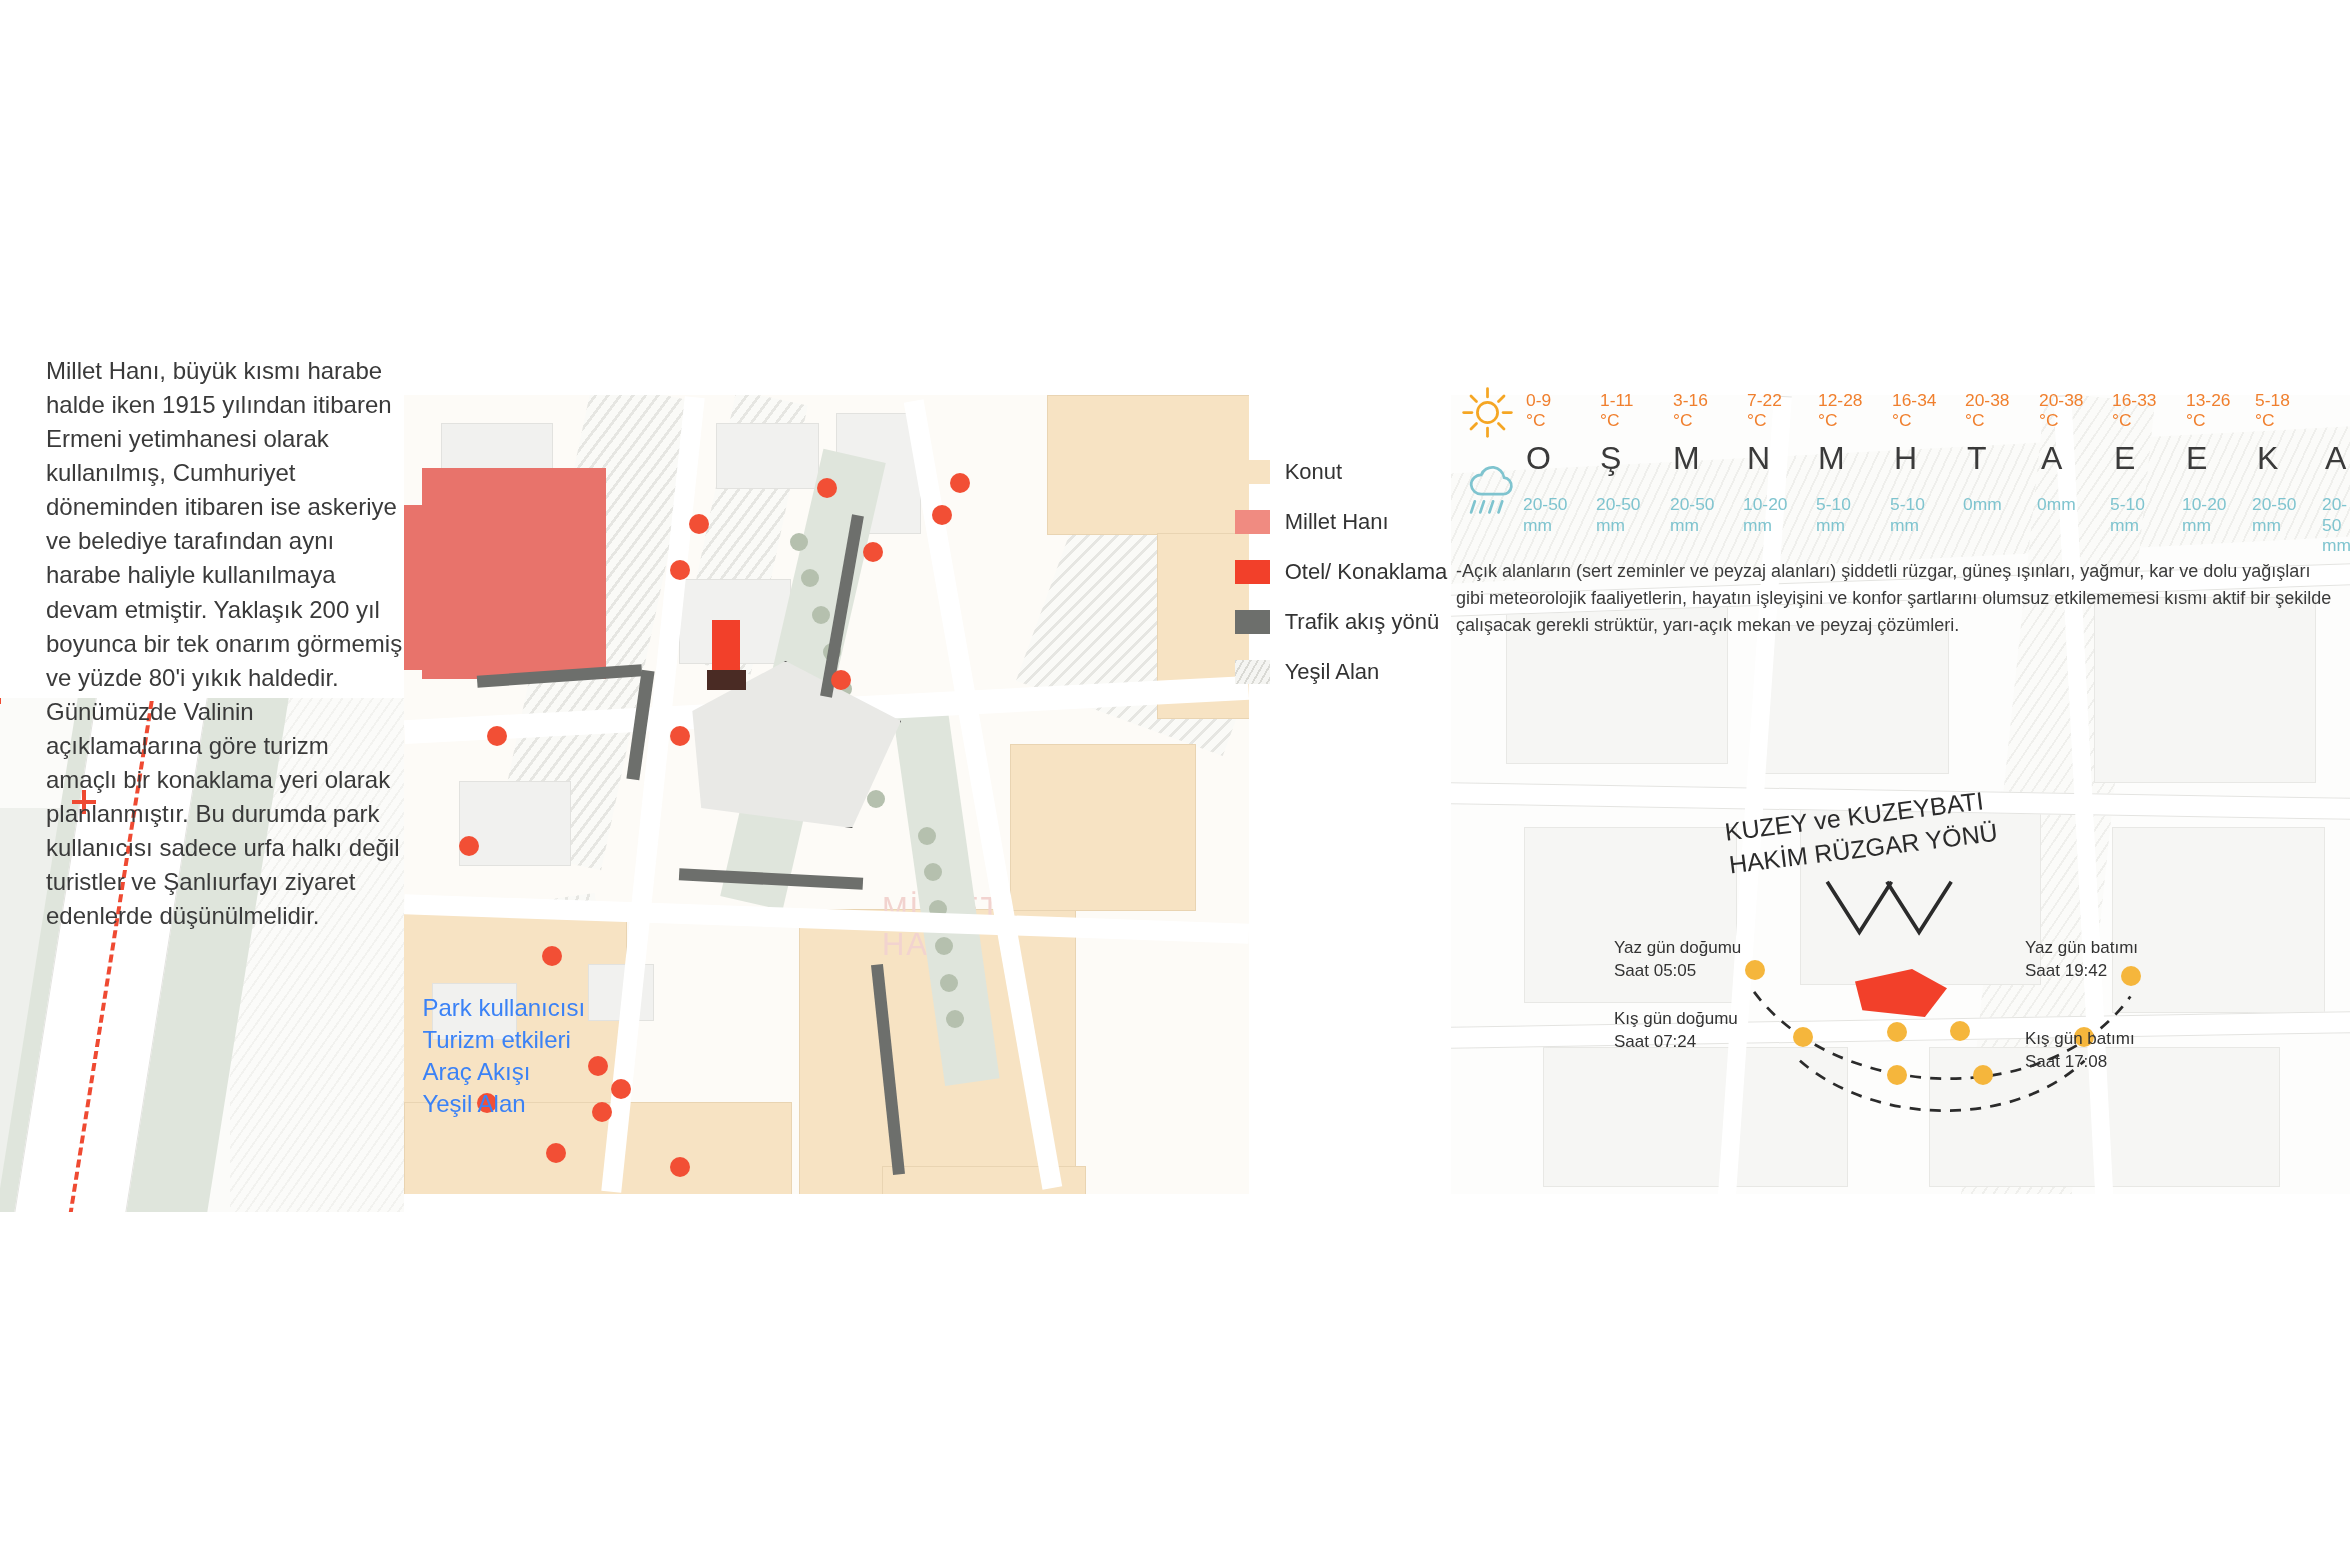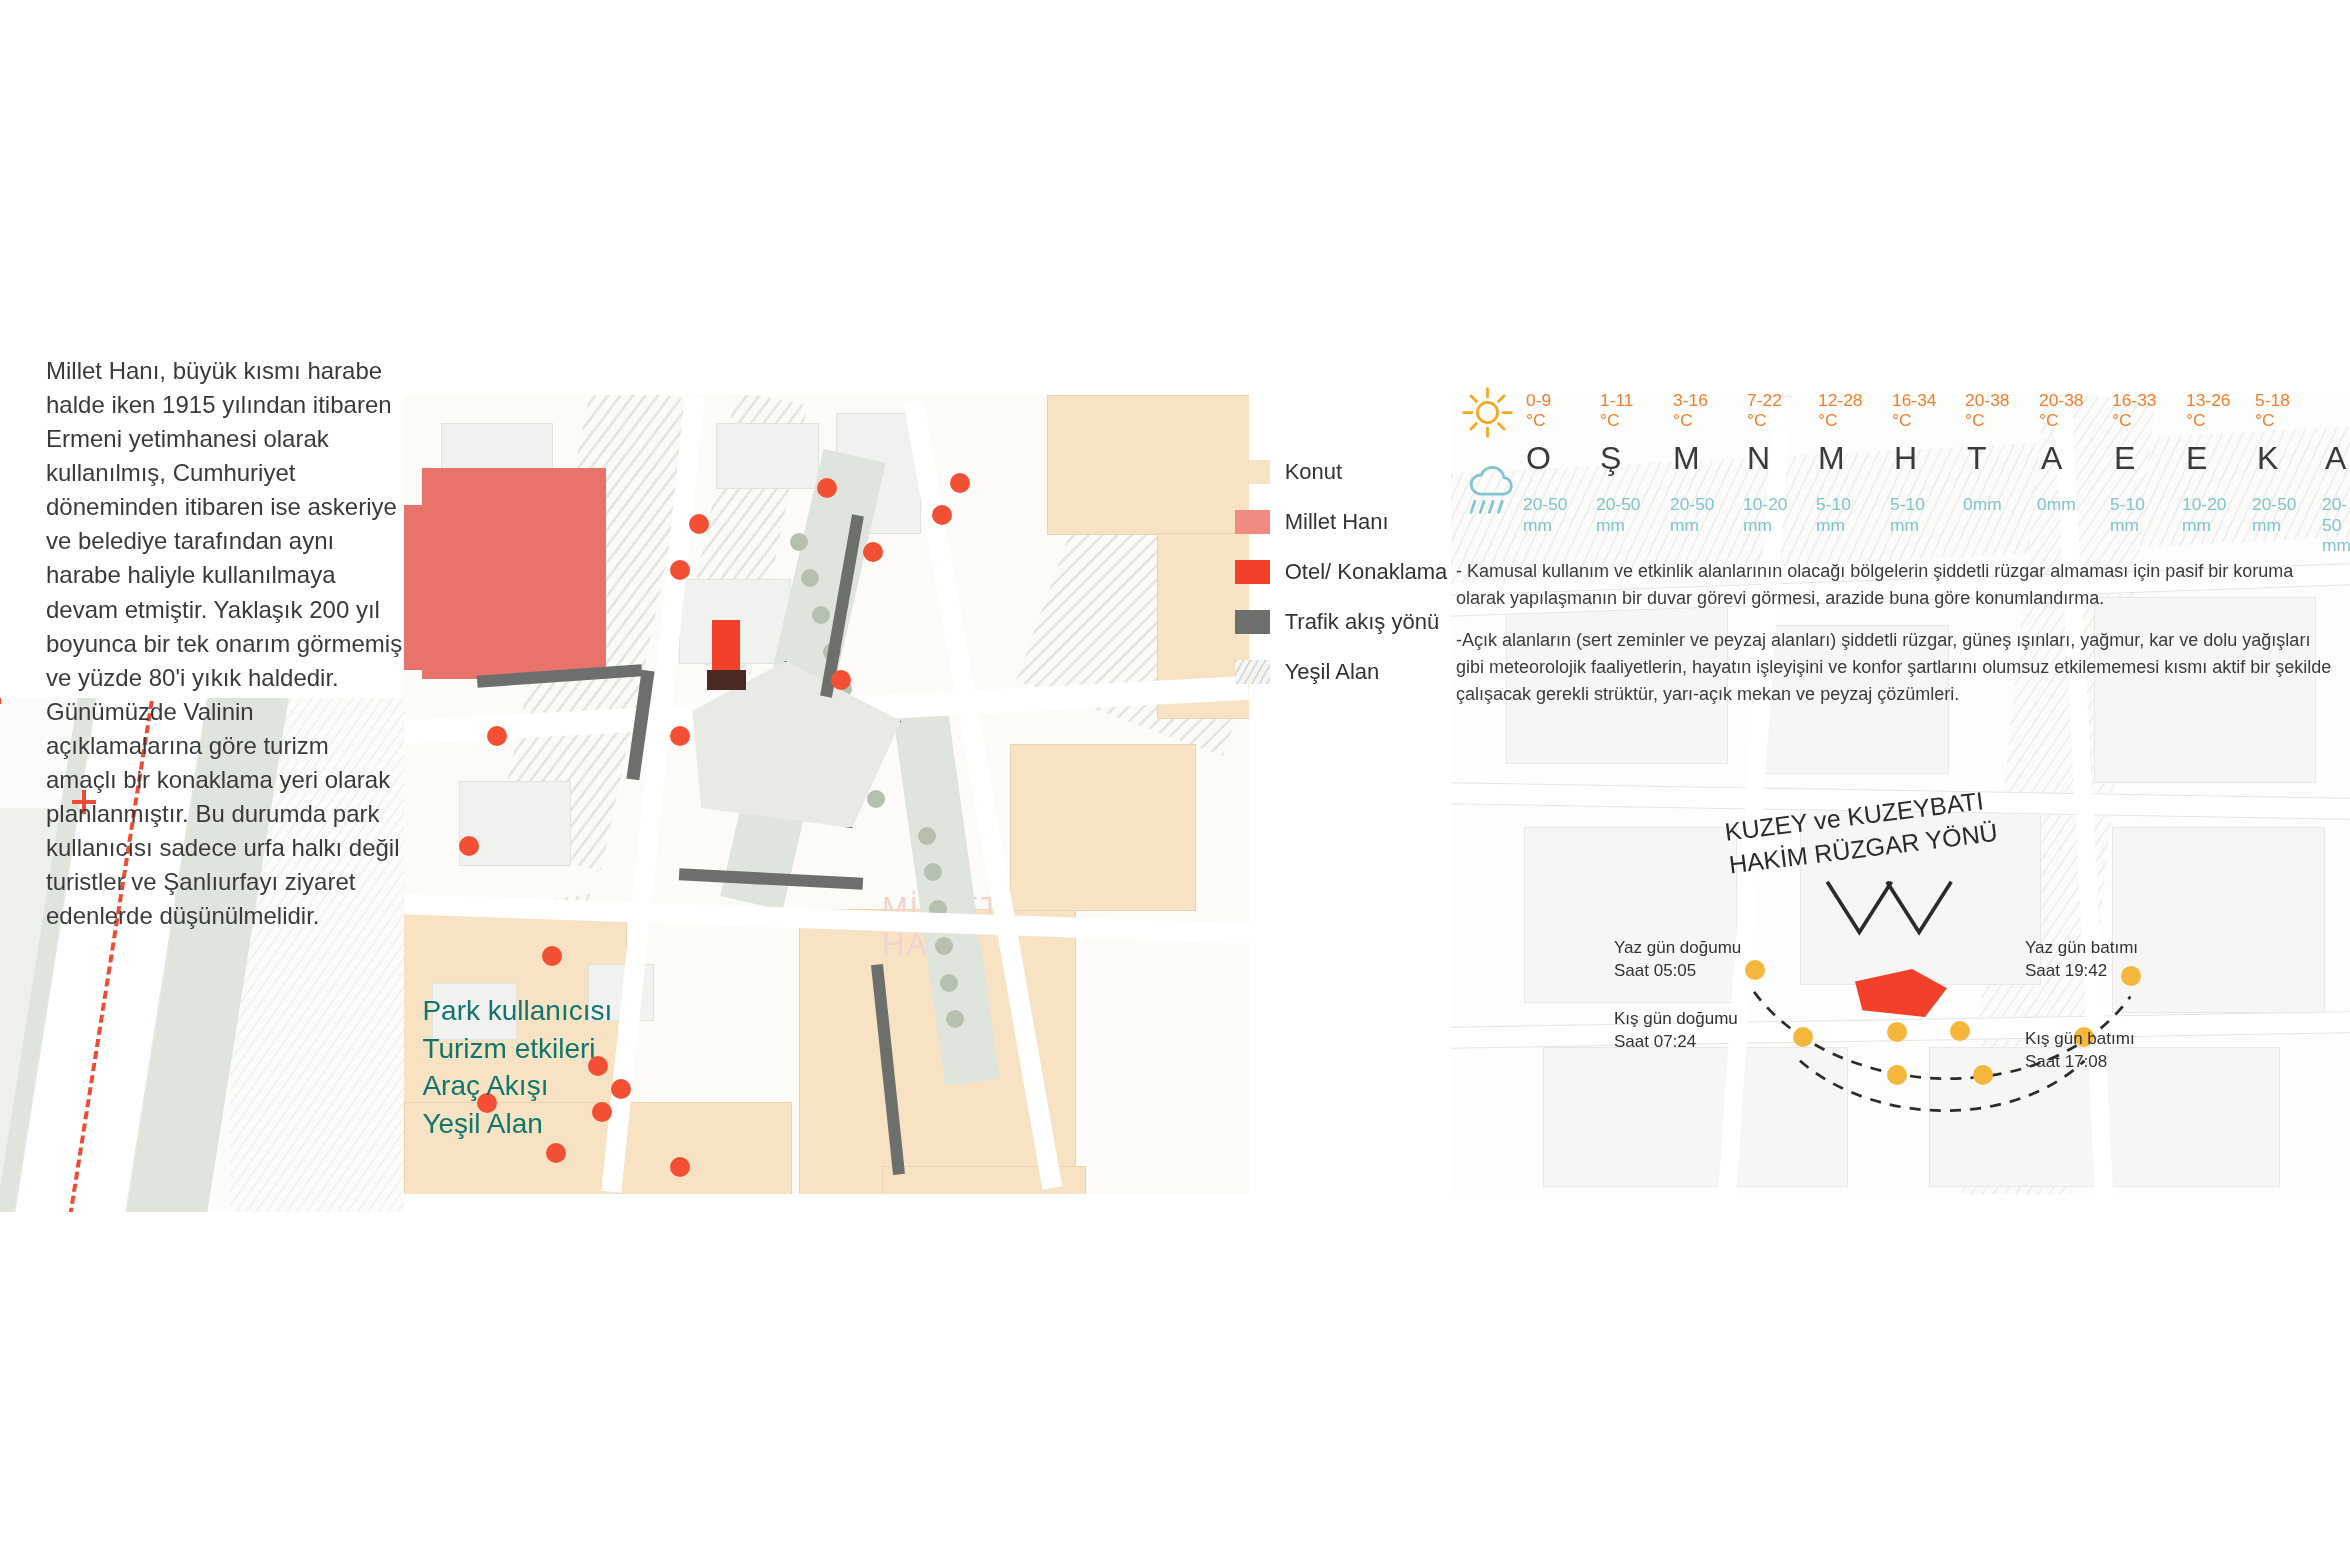--- a/index.html
+++ b/index.html
@@ -41,22 +41,22 @@
   .greenband{position:absolute;background:#dfe5dc;}
   .hatchband{position:absolute;
      background:repeating-linear-gradient(115deg,#e6e6e2 0 2.8px,#fafaf7 2.8px 10px);}
   .dot{position:absolute;border-radius:50%;background:#f24f35;}
   .treedot{position:absolute;border-radius:50%;background:#b5c0ae;}
   .darkroad{position:absolute;background:#6d6f6c;}
   .plaza{position:absolute;background:#e9e9e6;border:1.8px solid #4e4e4c;}
 
   .millet-label{position:absolute;left:478px;top:496px;color:#f2d3cf;font-size:31px;
      letter-spacing:1.8px;line-height:1.15;}
-  .center-caption{position:absolute;left:422px;top:992px;color:#0f766e;
-     font-size:28px;line-height:1.34;}
+  .center-caption{position:absolute;left:422px;top:992px;color:#3b82f6;
+     font-size:24px;line-height:1.34;}
 
   
   .legend{position:absolute;left:1235px;top:459px;width:230px;}
   .legend .row{display:flex;align-items:center;margin-bottom:24px;}
   .legend .sw{width:35px;height:24px;margin-right:14.7px;flex:0 0 auto;}
   .legend .lb{font-size:22px;color:#333;white-space:nowrap;}
 
   
   .rightmap{position:absolute;left:1451px;top:395px;width:900px;height:799px;
      background:#fdfdfc;overflow:hidden;}
@@ -323,21 +323,20 @@
     <div class="cell rain" style="left:731px;">
       <span>10-20</span><br><span>mm</span></div>
     <div class="cell rain" style="left:801px;">
       <span>20-50</span><br><span>mm</span></div>
     <div class="cell rain" style="left:871px;">
       <span>20-50</span><br><span>mm</span></div>
   </div>
 </div>
 
 <div class="notes">
-  <p>- Kamusal kullanım ve etkinlik alanlarının olacağı bölgelerin şiddetli rüzgar almaması için pasif bir koruma olarak yapılaşmanın bir duvar görevi görmesi, arazide buna göre konumlandırma.</p>
   <p>-Açık alanların (sert zeminler ve peyzaj alanları) şiddetli rüzgar, güneş ışınları, yağmur, kar ve dolu yağışları gibi meteorolojik faaliyetlerin, hayatın işleyişini ve konfor şartlarını olumsuz etkilememesi kısmı aktif bir şekilde çalışacak gerekli strüktür, yarı-açık mekan ve peyzaj çözümleri.</p>
 </div>
 
 <div class="wind-title">
   <div>KUZEY ve KUZEYBATI</div>
   <div>HAKİM RÜZGAR YÖNÜ</div>
 </div>
 <svg class="wind-arrows" width="147" height="83" viewBox="0 0 160 90">
   <polyline points="10,5 45,60 80,5" fill="none" stroke="#2b2b2b" stroke-width="4"></polyline>
   <polyline points="75,5 110,60 145,5" fill="none" stroke="#2b2b2b" stroke-width="4"></polyline>

